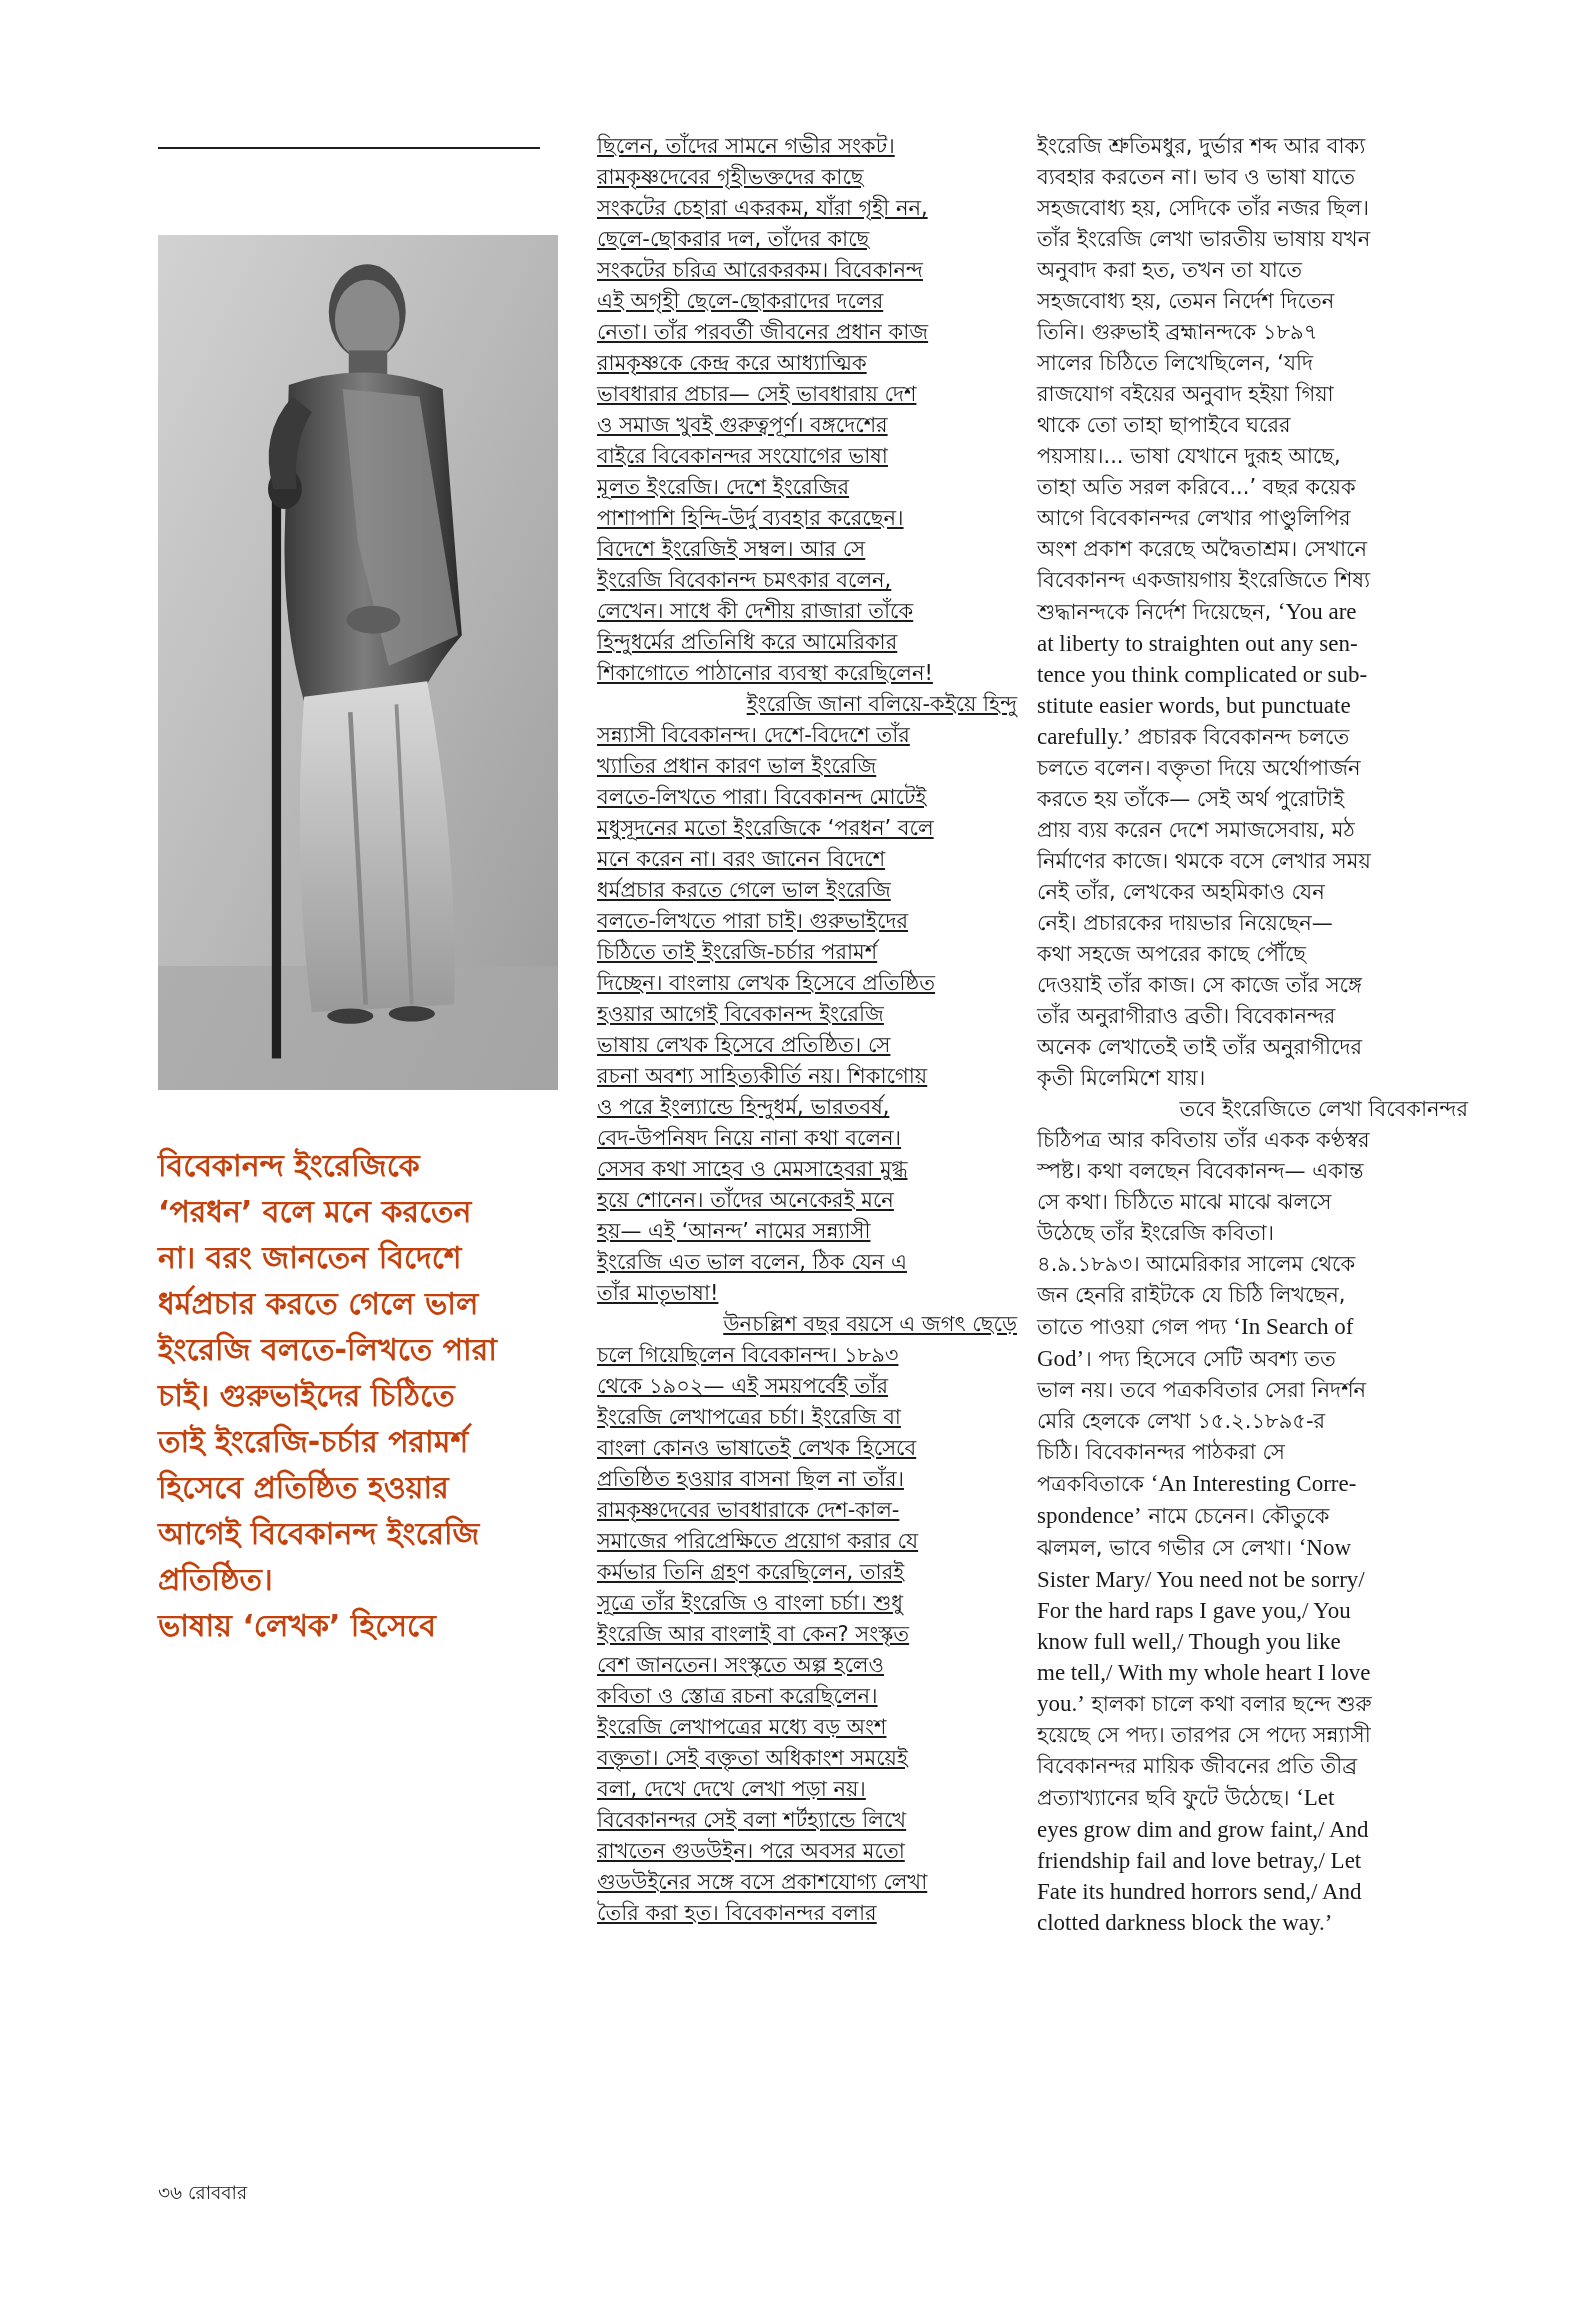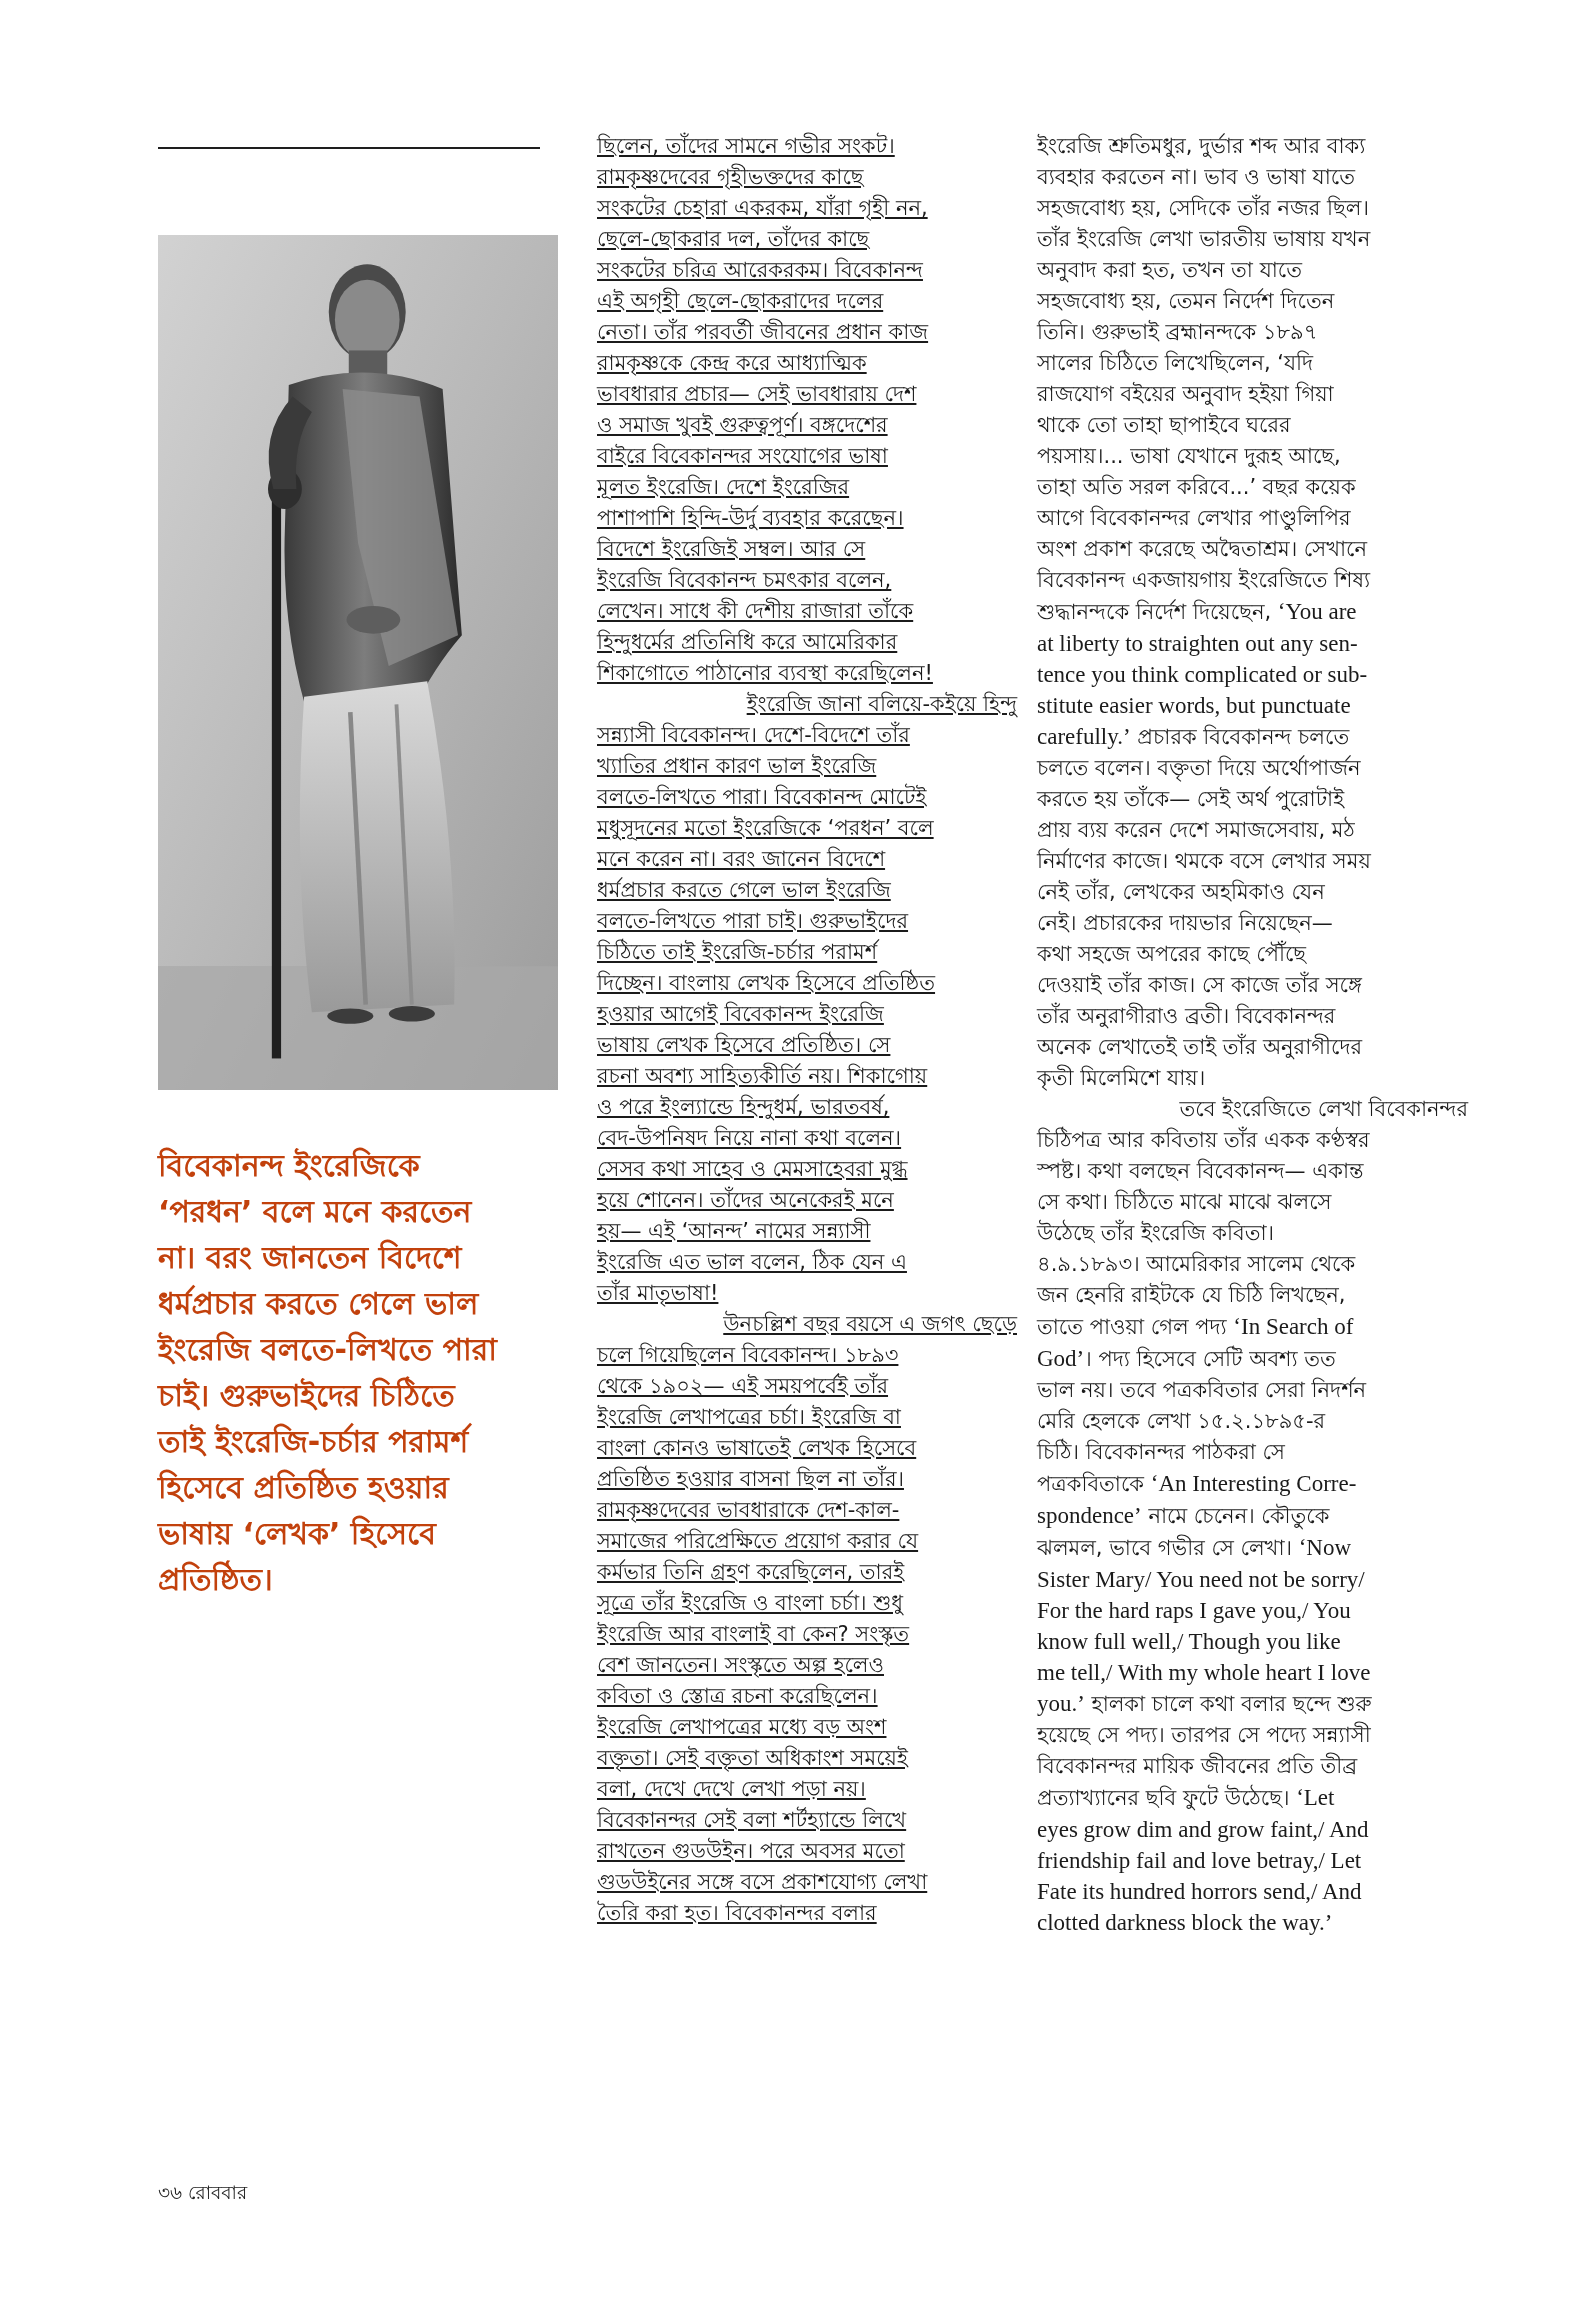--- a/index.html
+++ b/index.html
@@ -77,22 +77,23 @@
 
   <div class="pullquote" id="pullquote">
       <span class="pq-line">বিবেকানন্দ ইংরেজিকে</span>
       <span class="pq-line">‘পরধন’ বলে মনে করতেন</span>
       <span class="pq-line">না। বরং জানতেন বিদেশে</span>
       <span class="pq-line">ধর্মপ্রচার করতে গেলে ভাল</span>
       <span class="pq-line">ইংরেজি বলতে-লিখতে পারা</span>
       <span class="pq-line">চাই। গুরুভাইদের চিঠিতে</span>
       <span class="pq-line">তাই ইংরেজি-চর্চার পরামর্শ</span>
       <span class="pq-line">হিসেবে প্রতিষ্ঠিত হওয়ার</span>
+      <span class="pq-line">আগেই বিবেকানন্দ ইংরেজি</span>
+      <span class="pq-line">প্রতিষ্ঠিত।</span>
       <span class="pq-line">ভাষায় ‘লেখক’ হিসেবে</span>
-      <span class="pq-line">প্রতিষ্ঠিত।</span>
     </div>
 
   <div class="col col2" id="col2">
       <span class="ln"><span>ছিলেন, তাঁদের সামনে গভীর সংকট।</span></span>
       <span class="ln"><span>রামকৃষ্ণদেবের গৃহীভক্তদের কাছে</span></span>
       <span class="ln"><span>সংকটের চেহারা একরকম, যাঁরা গৃহী নন,</span></span>
       <span class="ln"><span>ছেলে-ছোকরার দল, তাঁদের কাছে</span></span>
       <span class="ln"><span>সংকটের চরিত্র আরেকরকম। বিবেকানন্দ</span></span>
       <span class="ln"><span>এই অগৃহী ছেলে-ছোকরাদের দলের</span></span>
       <span class="ln"><span>নেতা। তাঁর পরবর্তী জীবনের প্রধান কাজ</span></span>

